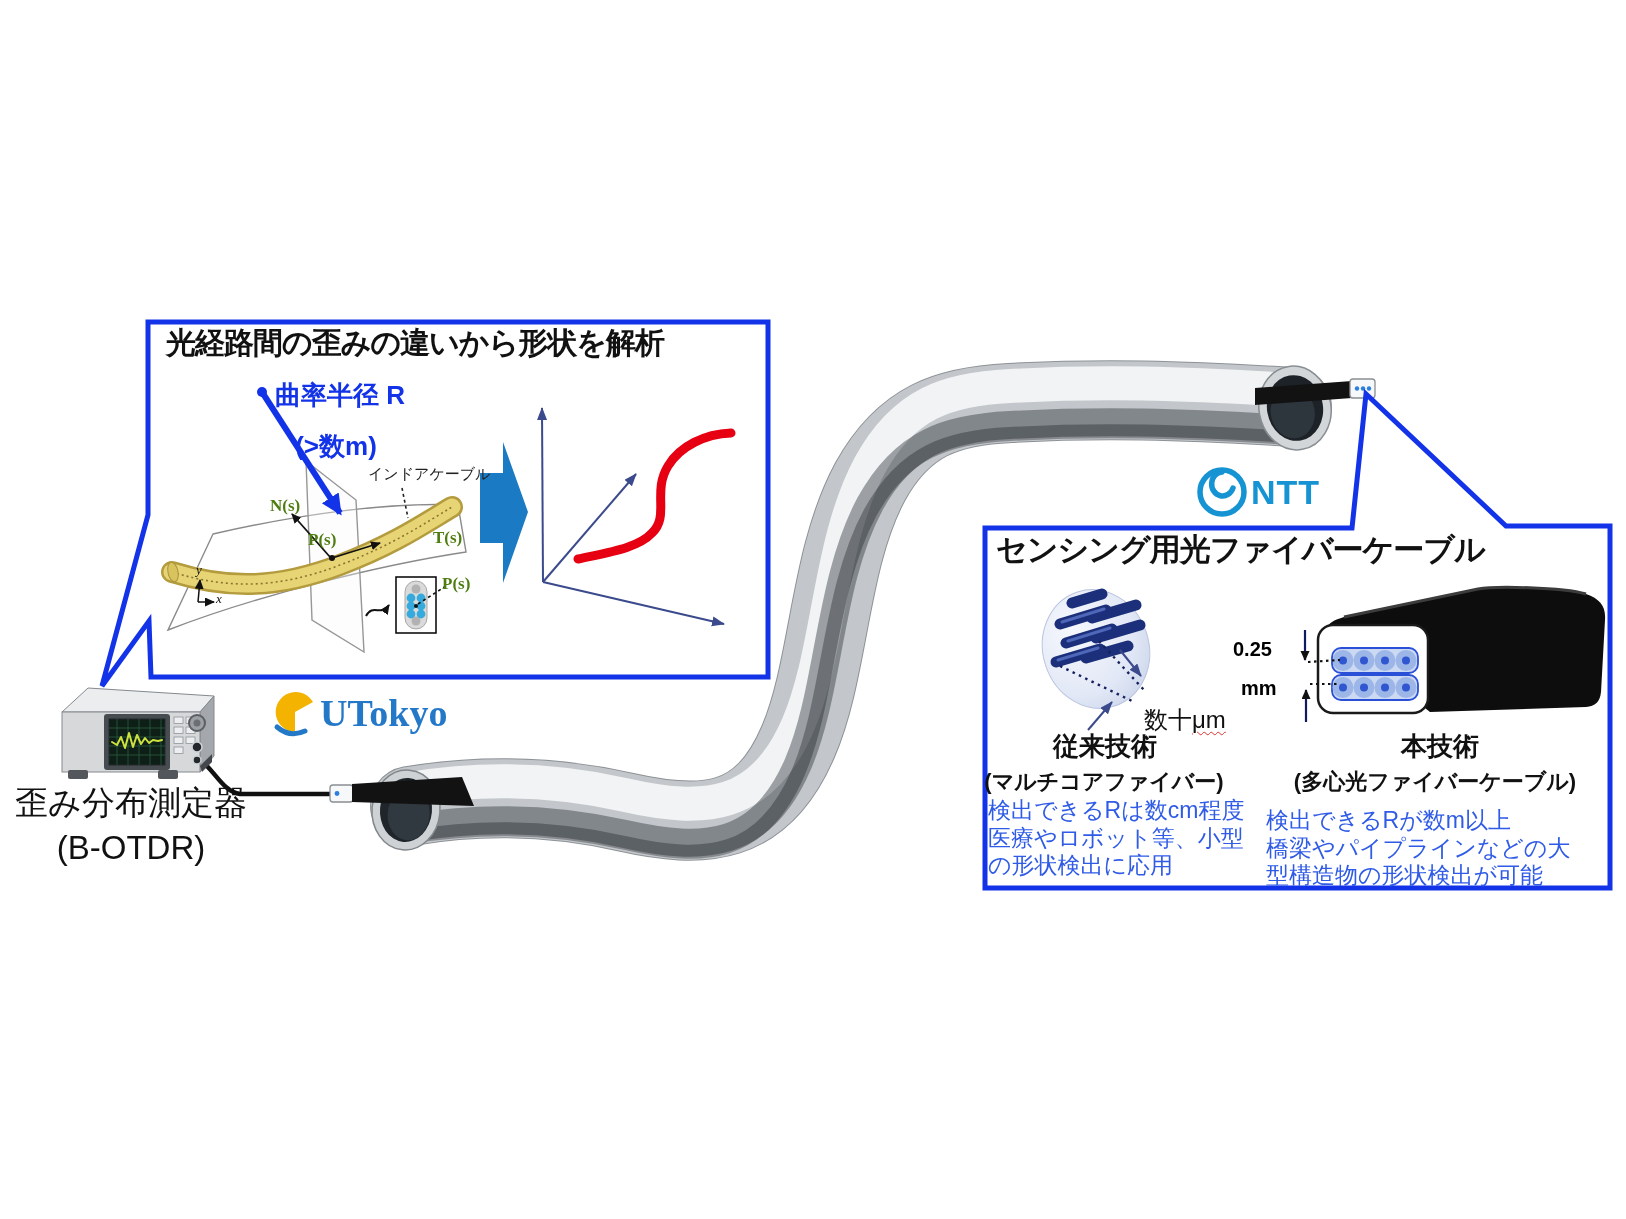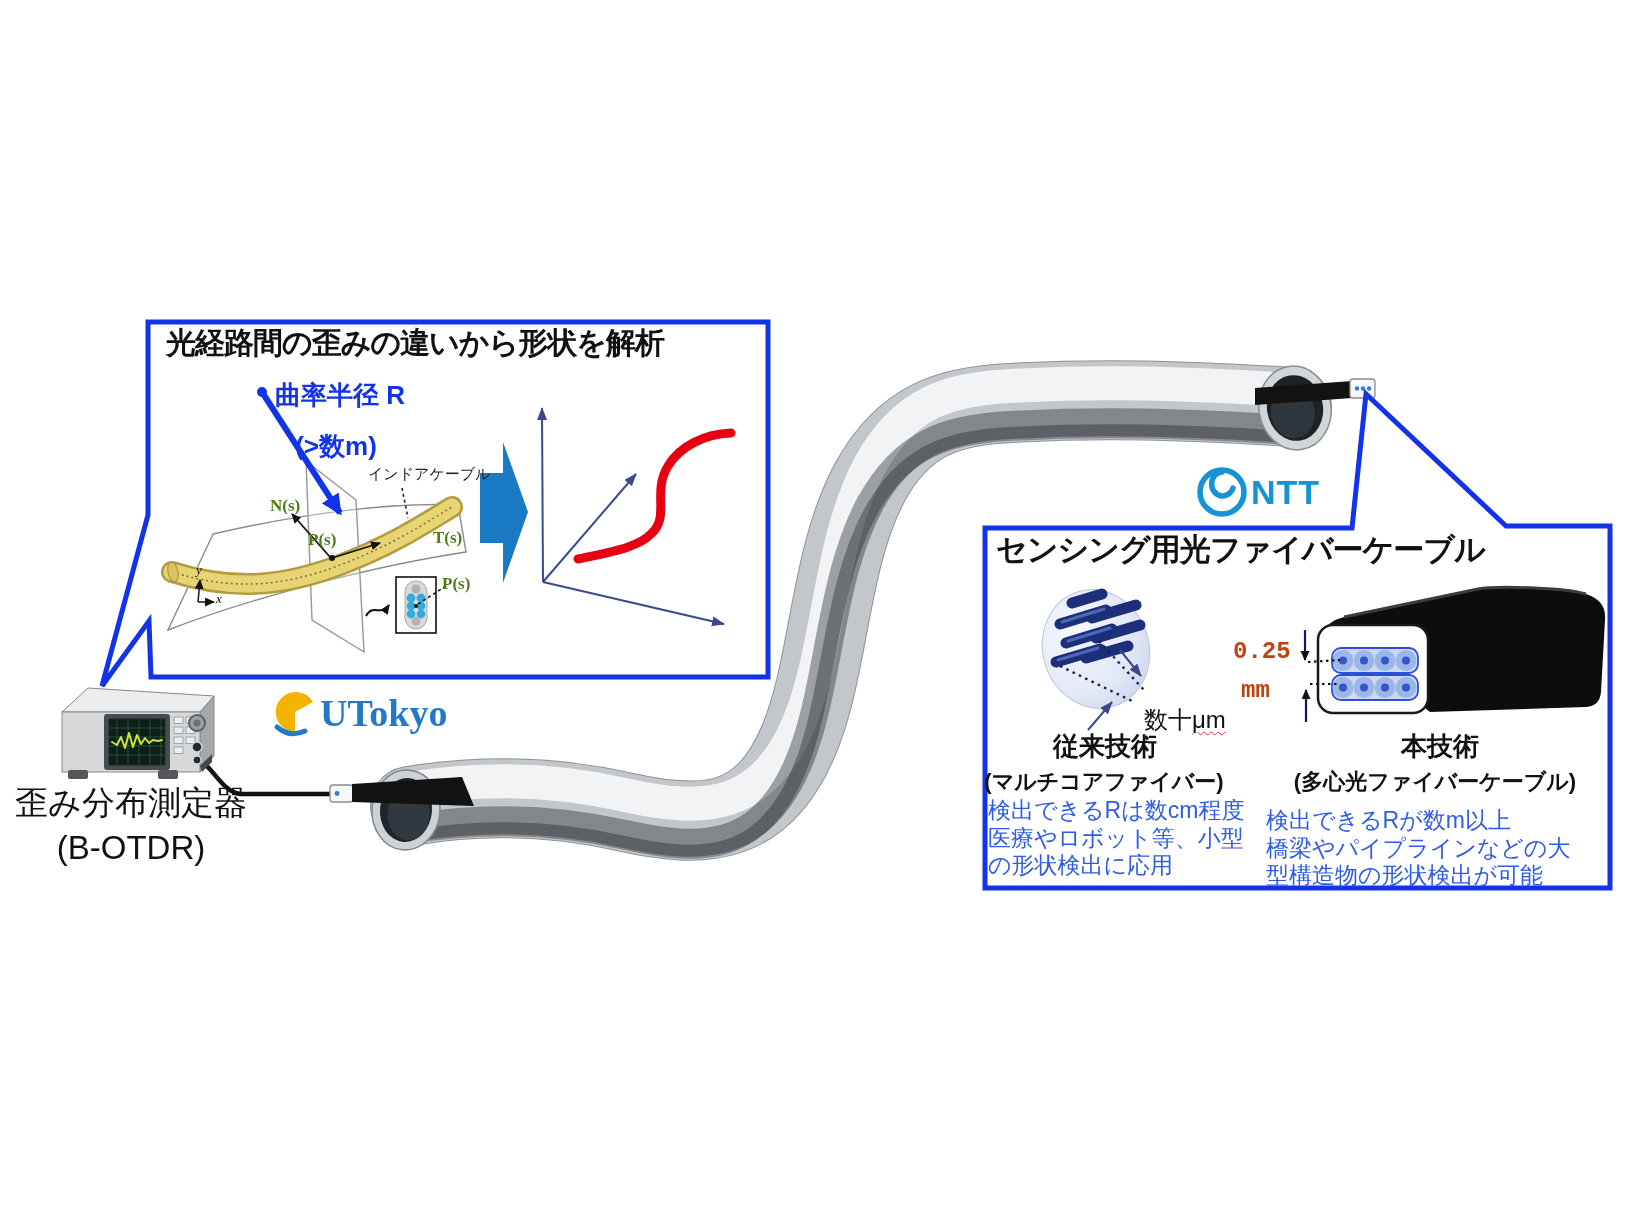--- a/index.html
+++ b/index.html
@@ -8,21 +8,21 @@
   svg{position:absolute;left:0;top:0;}
   .t{position:absolute;white-space:nowrap;line-height:1.15;}
   .box-title{font-size:30px;font-weight:bold;color:#111;letter-spacing:-1px;}
   .blue-callout{font-size:26px;font-weight:bold;color:#1333e8;text-align:center;transform:translateX(-50%);}
   .small-label{font-size:15px;color:#222;}
   .vec{font-family:"Liberation Serif","DejaVu Serif",serif;font-weight:bold;font-size:17px;color:#4d7c0f;}
   .axis{font-family:"Liberation Serif","DejaVu Serif",serif;font-style:italic;font-size:13px;color:#111;}
   .instr-label{font-size:33px;color:#111;text-align:center;line-height:1.35;}
   .utokyo{font-family:"Liberation Serif","DejaVu Serif",serif;font-weight:bold;font-size:38px;color:#2478c8;}
   .ntt{font-size:34px;font-weight:bold;color:#1593d3;letter-spacing:1px;}
-  .dim{font-size:24px;font-weight:bold;color:#c2410c;font-family:Liberation Mono, monospace;}
+  .dim{font-size:20px;font-weight:bold;color:#000000;}
   .micro{font-size:24px;color:#111;}
   .micro .wavy{text-decoration:underline wavy #e03030;text-decoration-thickness:1px;text-underline-offset:3px;}
   .col-head{font-size:26px;font-weight:bold;color:#111;transform:translateX(-50%);}
   .col-sub{font-size:22px;font-weight:bold;color:#111;transform:translateX(-50%);}
   .col-body{font-size:23px;color:#2f5be6;line-height:27.5px;}
 </style>
 </head>
 <body>
 
 <div class="canvas">

